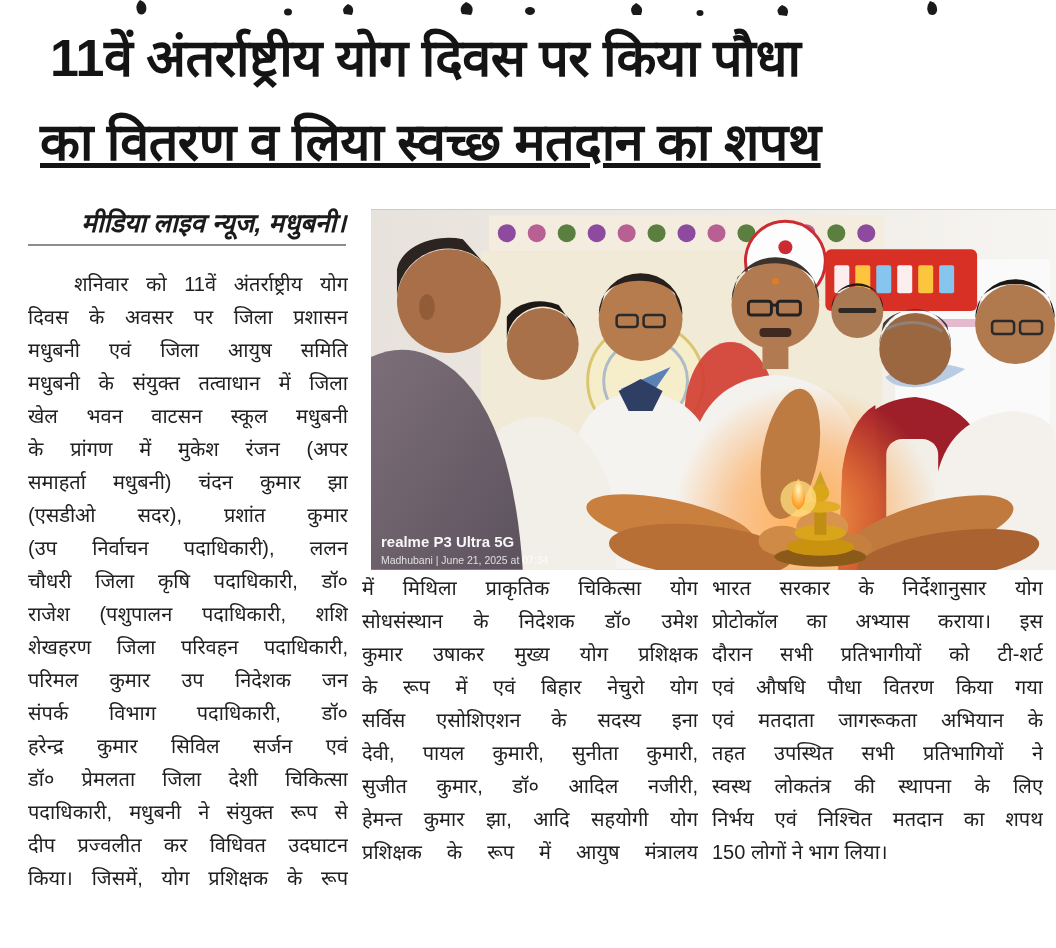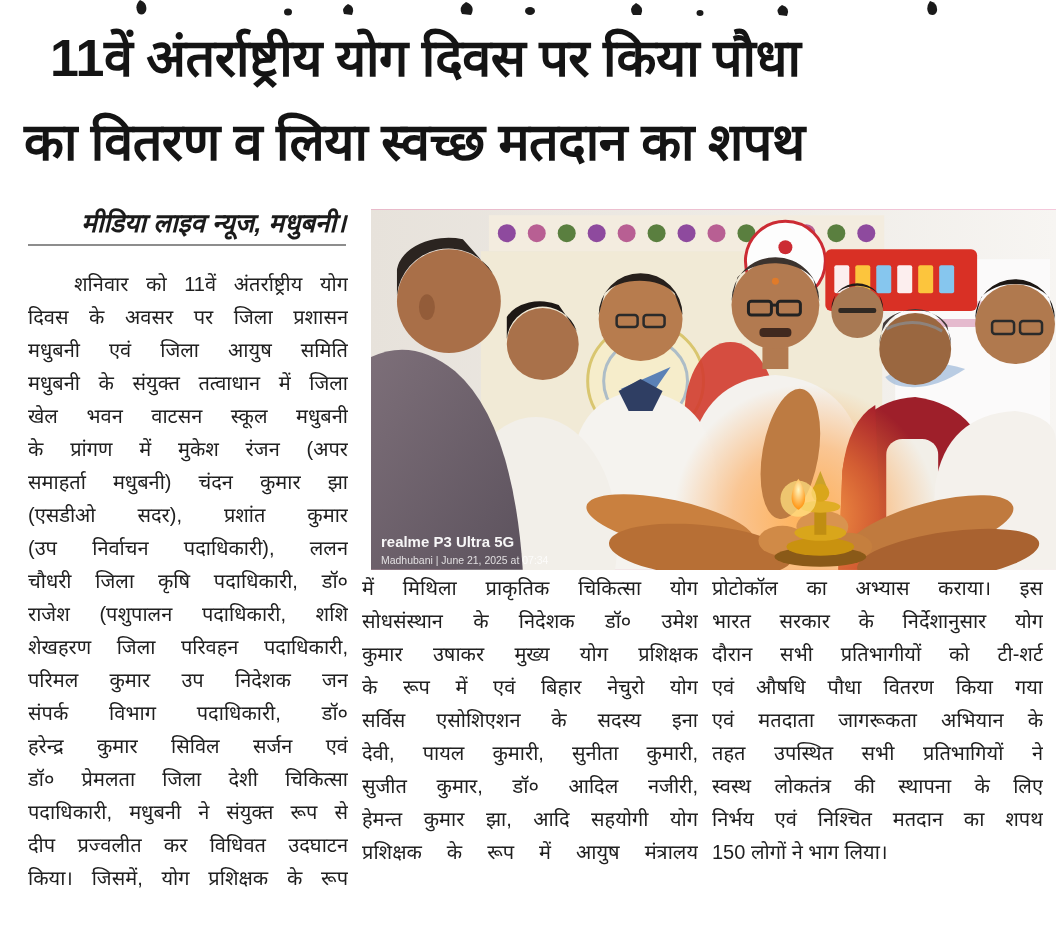--- a/index.html
+++ b/index.html
@@ -13,21 +13,21 @@
   
   .crop-strip { left:0; top:0; width:1056px; height:16px; }
 
   
   .headline { left:0; top:16px; width:1056px; }
   .headline-line {
     font-weight:800; color:#141414; font-size:52px; line-height:84px;
     letter-spacing:-0.5px; white-space:nowrap;
   }
   .hl1 { padding-left:50px; }
-  .hl2 { padding-left:24px; }
+  .hl2 { padding-left:40px;text-decoration:underline; }
 
   
   .byline {
     left:28px; top:204px; width:318px; text-align:right;
     font-weight:700; font-size:26px; color:#1b1b1b; white-space:nowrap;font-style:italic;
   }
   .byline-rule { left:28px; top:244px; width:318px; height:2px; background:#8d8d8d; }
 
   
   .photo { left:371px; top:209px; width:685px; height:361px; background:#ec4899; }
@@ -278,22 +278,22 @@
     <div class="article-line">सोधसंस्थान के निदेशक डॉ० उमेश</div>
     <div class="article-line">कुमार उषाकर मुख्य योग प्रशिक्षक</div>
     <div class="article-line">के रूप में एवं बिहार नेचुरो योग</div>
     <div class="article-line">सर्विस एसोशिएशन के सदस्य इना</div>
     <div class="article-line">देवी, पायल कुमारी, सुनीता कुमारी,</div>
     <div class="article-line">सुजीत कुमार, डॉ० आदिल नजीरी,</div>
     <div class="article-line">हेमन्त कुमार झा, आदि सहयोगी योग</div>
     <div class="article-line">प्रशिक्षक के रूप में आयुष मंत्रालय</div>
   </div>
 <div class="abs article-col col3">
+    <div class="article-line">भारत सरकार के निर्देशानुसार योग</div>
     <div class="article-line">प्रोटोकॉल का अभ्यास कराया। इस</div>
-    <div class="article-line">भारत सरकार के निर्देशानुसार योग</div>
     <div class="article-line">दौरान सभी प्रतिभागीयों को टी-शर्ट</div>
     <div class="article-line">एवं औषधि पौधा वितरण किया गया</div>
     <div class="article-line">एवं मतदाता जागरूकता अभियान के</div>
     <div class="article-line">तहत उपस्थित सभी प्रतिभागियों ने</div>
     <div class="article-line">स्वस्थ लोकतंत्र की स्थापना के लिए</div>
     <div class="article-line">निर्भय एवं निश्चित मतदान का शपथ</div>
     <div class="article-line">150 लोगों ने भाग लिया।</div>
   </div>
 
 </body></html>

